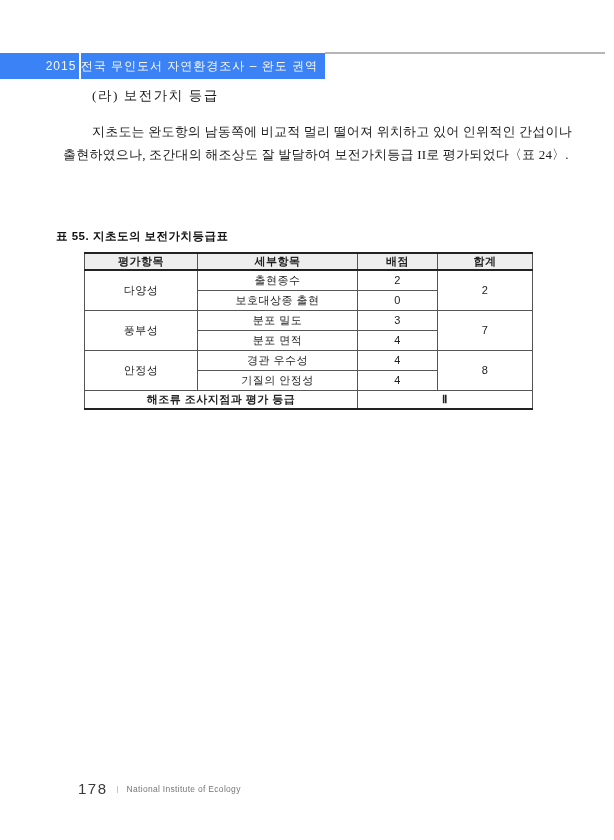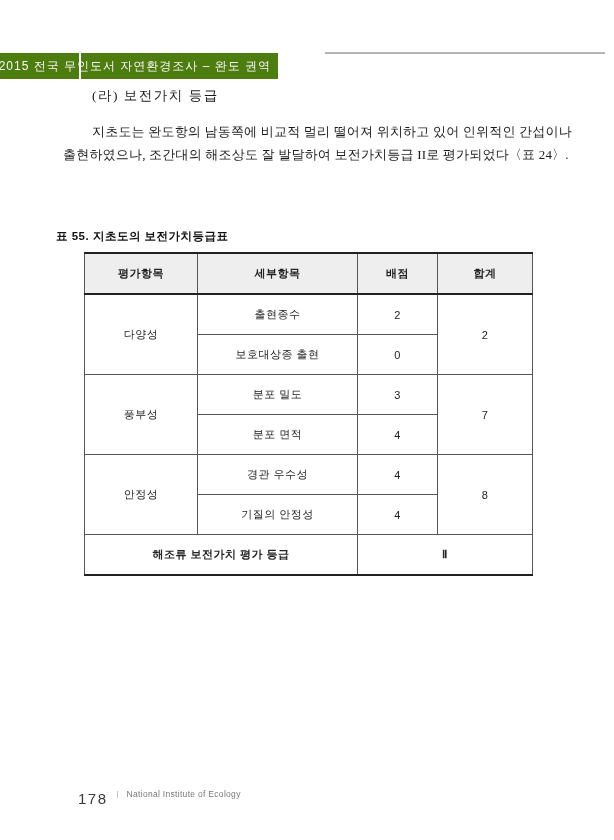--- a/index.html
+++ b/index.html
@@ -16,22 +16,22 @@
   
   .header-rule {
     position: absolute;
     left: 325px; top: 52px;
     width: 280px; height: 2px;
     background: #b5b5b5;
   }
   .header-bar {
     position: absolute;
     left: 0; top: 53px;
-    width: 278px; height: 26px;
-    background: #4d7c0f;
+    width: 325px; height: 26px;
+    background: #3b82f6;
     box-sizing: border-box;
   }
   .header-bar .bar-divider {
     position: absolute;
     left: 79px; top: 0;
     width: 2px; height: 26px;
     background: #ffffff;
   }
   .header-bar .bar-title {
     position: absolute;
@@ -93,21 +93,21 @@
     border-width: 2px 1px 2px 1px;
   }
   .grade-table col.c1 { width: 113px; }
   .grade-table col.c2 { width: 160px; }
   .grade-table col.c3 { width: 80px; }
   .grade-table col.c4 { width: 95px; }
   .grade-table th, .grade-table td {
     border: 1px solid #555;
     text-align: center;
     vertical-align: middle;
-    padding: 12px;
+    padding: 0;
     letter-spacing: 0.5px;
   }
   .grade-table thead tr { height: 17px; }
   .grade-table thead th {
     background: #eeeeee;
     font-weight: bold;
     border-bottom: 2px solid #222;
   }
   .grade-table tbody tr { height: 20px; }
   .grade-table .tfoot-row { height: 19px; }
@@ -123,21 +123,20 @@
     display: flex;
     align-items: center;
     font-family: "Liberation Sans", sans-serif;
     color: #3a3a3a;
   }
   .page-footer .pagenum {
     font-size: 15px;
     font-weight: 300;
     letter-spacing: 1.5px;
     color: #3a3a3a;
-    margin-top: 10px;
   }
   .page-footer .foot-sep {
     font-size: 8px;
     color: #aaaaaa;
     margin: 0 8px 0 9px;
   }
   .page-footer .institute {
     font-size: 8.5px;
     color: #777777;
     letter-spacing: 0.3px;
@@ -204,21 +203,21 @@
         <td rowspan="2">안정성</td>
         <td>경관 우수성</td>
         <td>4</td>
         <td rowspan="2">8</td>
       </tr>
       <tr>
         <td>기질의 안정성</td>
         <td>4</td>
       </tr>
       <tr class="tfoot-row">
-        <td colspan="2">해조류 보전가치 평가 등급</td>
+        <td colspan="2">해조류 조사지점과 평가 등급</td>
         <td colspan="2">Ⅱ</td>
       </tr>
     </tbody>
   </table>
 
   <div class="page-footer">
     <span class="pagenum">178</span>
     <span class="foot-sep">|</span>
     <span class="institute">National Institute of Ecology</span>
   </div>

